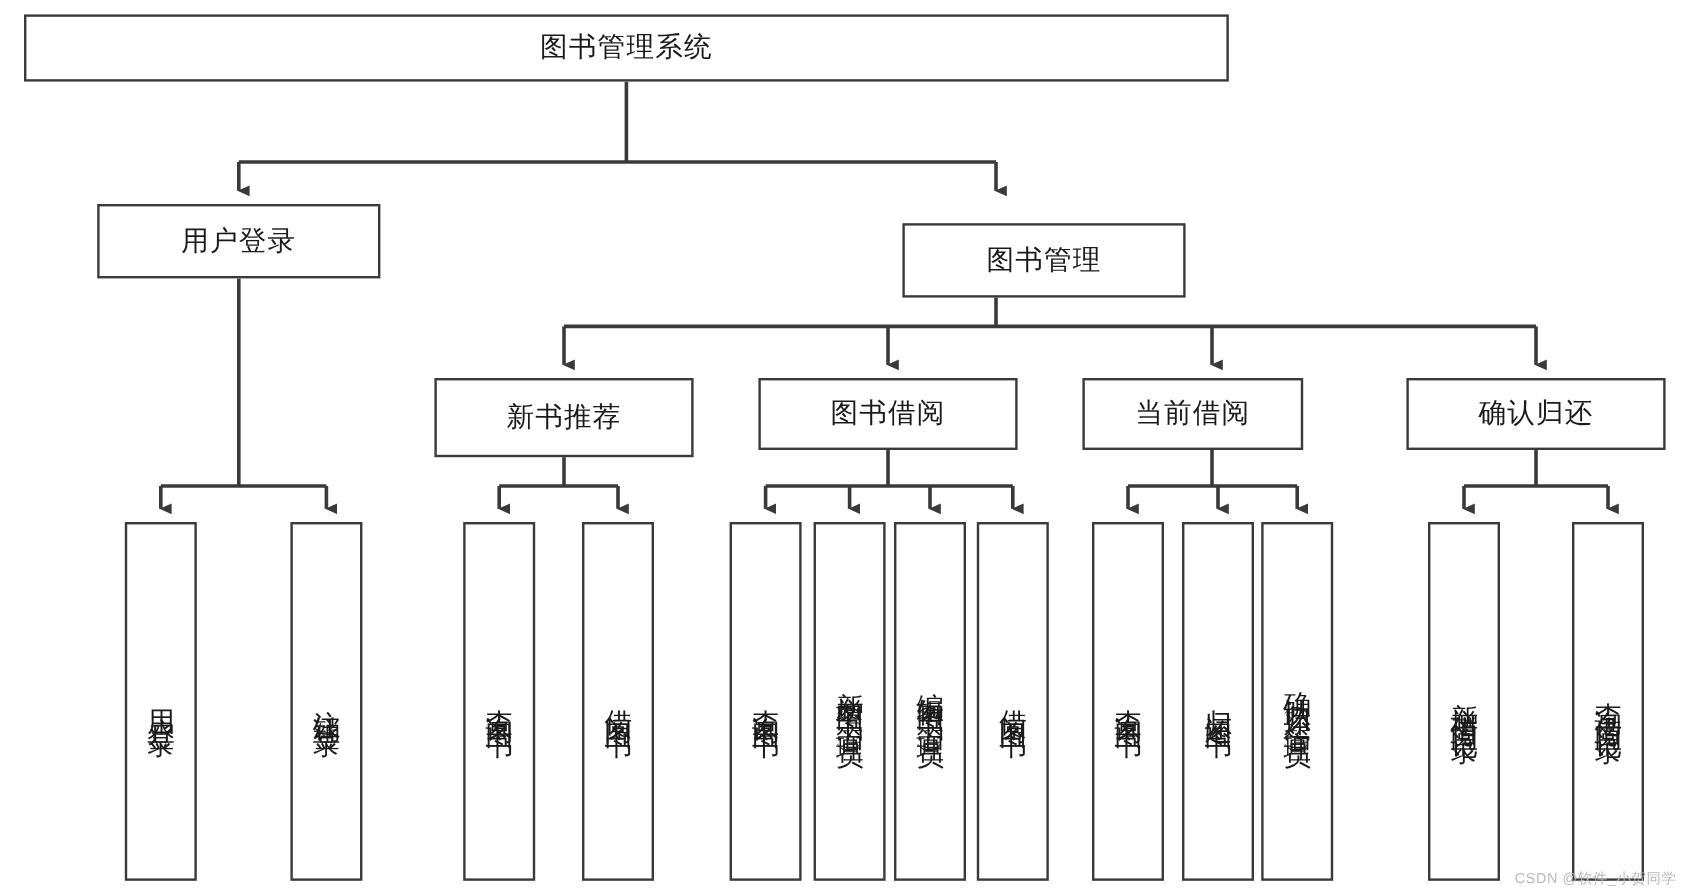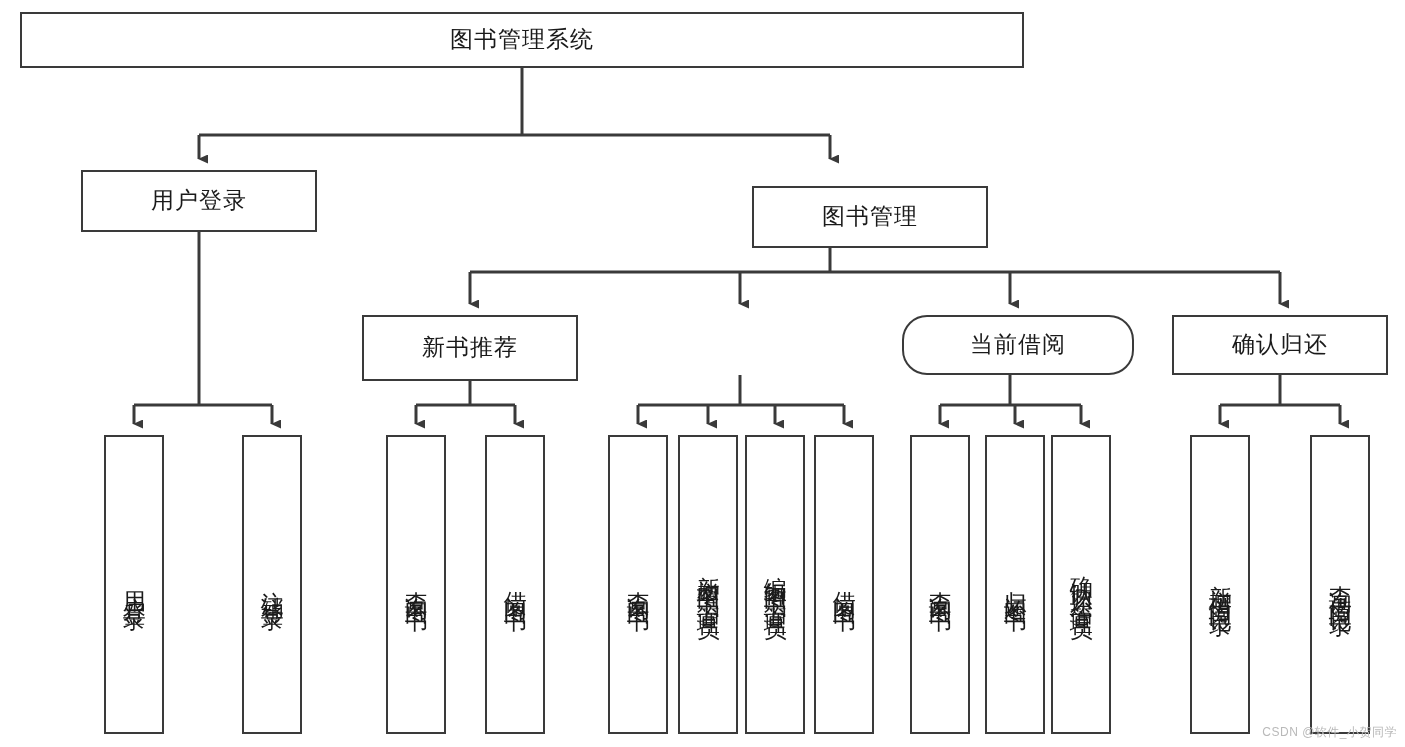--- a/index.html
+++ b/index.html
@@ -117,21 +117,24 @@
   <div class="node-box node-h" style="left: 81px; top: 170px; width: 236px; height: 62px;">
       <span>用户登录</span>
     </div>
   <div class="node-box node-h" style="left: 712px; top: 186px; width: 236px; height: 62px; margin-left: 40px;">
       <span>图书管理</span>
     </div>
 
   <div class="node-box node-h" style="left: 362px; top: 315px; width: 216px; height: 66px;">
       <span>新书推荐</span>
     </div>
-  <div class="node-box node-h" style="left: 902px; top: 315px; width: 232px; height: 60px; border-radius: 25px;">
+  <div class="node-box node-h" style="left: 632px; top: 315px; width: 216px; height: 60px;">
+      <span>图书借阅</span>
+    </div>
+  <div class="node-box node-h" style="left: 902px; top: 315px; width: 184px; height: 60px;">
       <span>当前借阅</span>
     </div>
   <div class="node-box node-h" style="left: 1172px; top: 315px; width: 216px; height: 60px;">
       <span>确认归还</span>
     </div>
 
   <div class="node-box node-v" style="left: 104px; top: 435px; width: 60px; height: 299px;">
       <span>用户登录</span>
     </div>
   <div class="node-box node-v" style="left: 242px; top: 435px; width: 60px; height: 299px;">

